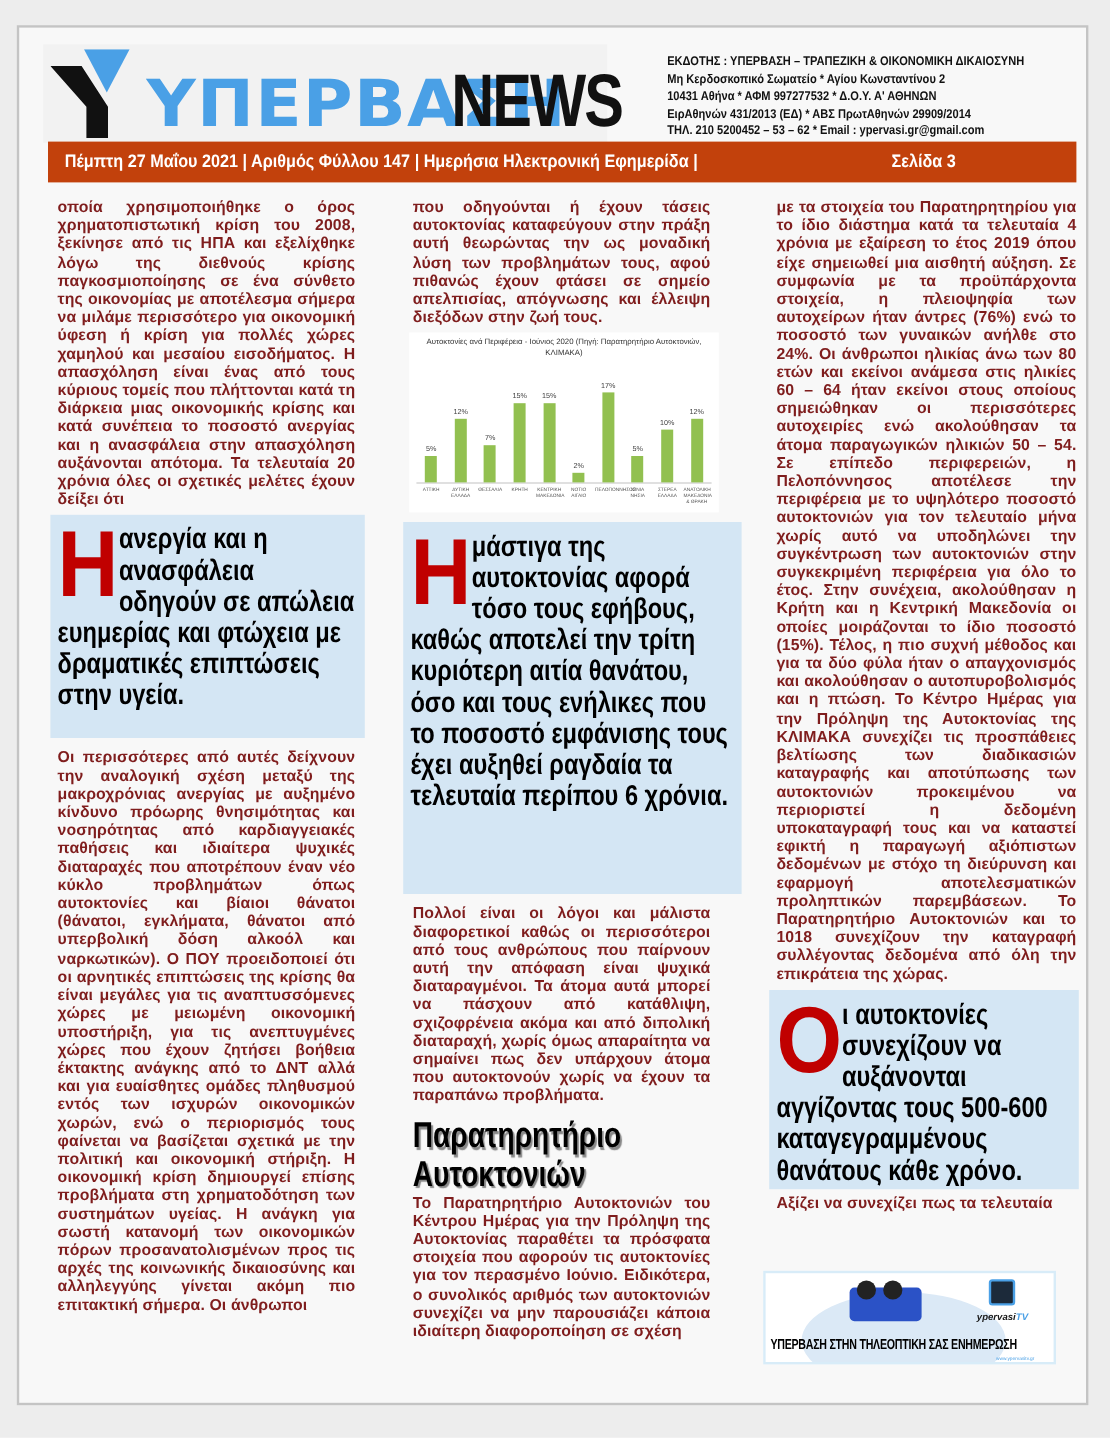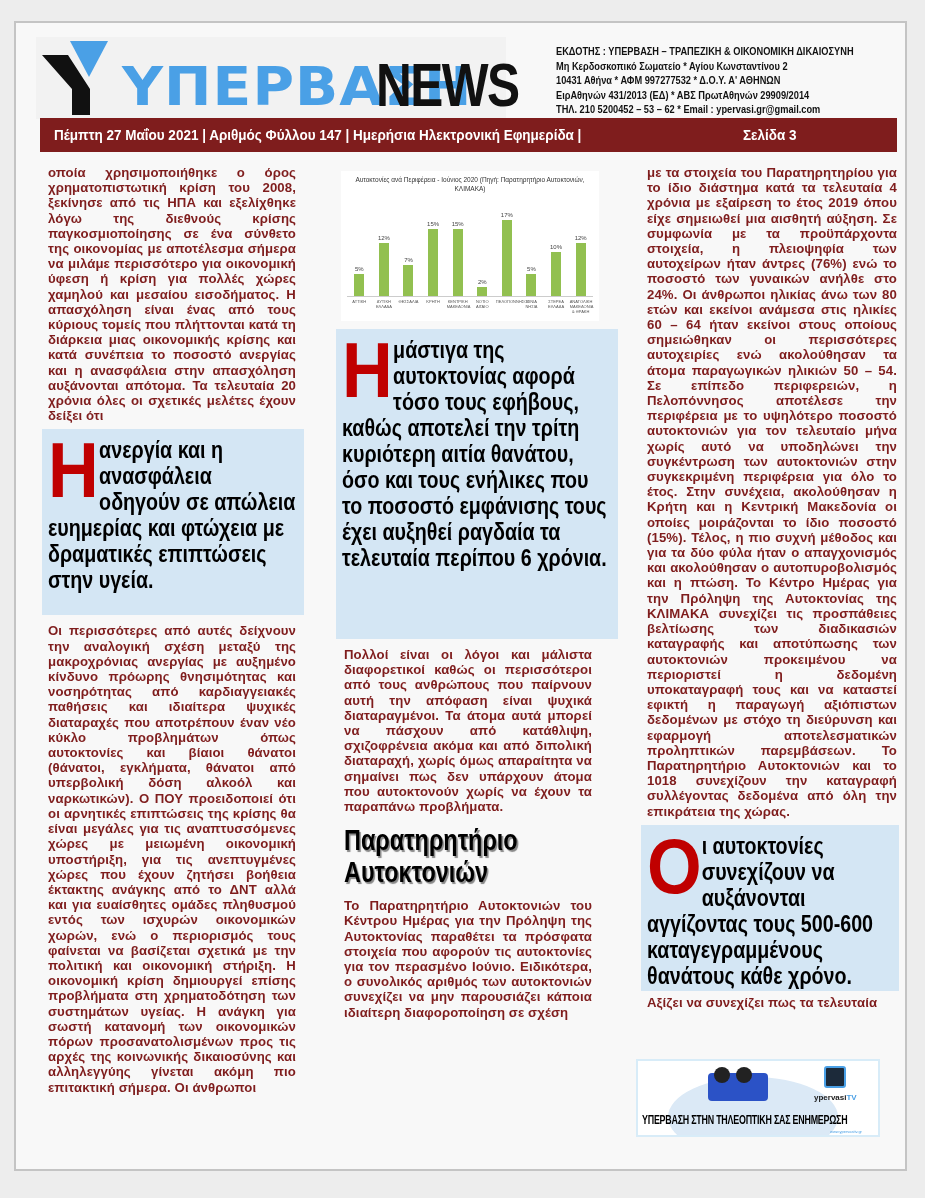--- a/index.html
+++ b/index.html
@@ -27,21 +27,21 @@
     position: absolute; left: 340px; top: 16px; font-family: "Liberation Sans", sans-serif;
     font-weight: bold; font-size: 62px; color: #111; line-height: 64px; letter-spacing: -2px;
     transform: scaleX(0.8); transform-origin: left;
   }
   .publisher {
     position: absolute; left: 540px; top: 21px; width: 340px; font-size: 10.5px; line-height: 14.5px;
     color: #111; transform: scaleX(0.88); transform-origin: left; font-weight: bold;
   }
   .publisher div { white-space: nowrap; }
   .banner {
-    position: absolute; left: 24px; top: 95px; width: 857px; height: 34px; background: #7f1d1d;
+    position: absolute; left: 24px; top: 95px; width: 857px; height: 34px; background: #c2410c;
     color: #fff; font-weight: bold; font-size: 15px; line-height: 34px;
   }
   .banner .left { position: absolute; left: 14px; white-space: nowrap; transform: scaleX(0.9); transform-origin: left; }
   .banner .right { position: absolute; left: 703px; white-space: nowrap; transform: scaleX(0.9); transform-origin: left;}
   .col { position: absolute; top: 142px; }
   .txt {
     font-size: 13.2px; line-height: 15.2px; color: #7f1d1d; text-align: justify; font-weight: bold;
     text-align-last: left; letter-spacing: 0.1px;
   }
   .pull {
@@ -77,21 +77,21 @@
   }
   .ad .cloud { position: absolute; left: 30px; top: 16px; width: 170px; height: 80px; border-radius: 50%; background: #dbe9f6; }
   .ad .cam { position: absolute; left: 70px; top: 12px; width: 60px; height: 28px; background: #2b52c6; border-radius: 4px; }
   .ad .reel1, .ad .reel2 { position: absolute; top: 6px; width: 16px; height: 16px; border-radius: 50%; background: #222; }
   .ad .reel1 { left: 76px; } .ad .reel2 { left: 98px; }
   .ad .tag {
     position: absolute; left: 4px; top: 52px; font-weight: bold; font-size: 12px; color: #000; white-space: nowrap;
     transform: scaleX(0.74); transform-origin: left; letter-spacing: -0.3px;
   }
   .ad .tvlogo { position: absolute; left: 186px; top: 5px; width: 22px; height: 22px; background: #1c2a3a; border-radius: 3px; border: 2px solid #4aa0e6; box-sizing: border-box; }
-  .ad .tvname { position: absolute; left: 176px; top: 32px; font-size: 8px; font-weight: bold; color: #1a1a1a; }
+  .ad .tvname { position: absolute; left: 176px; top: 32px; font-size: 8px; font-weight: bold; color: #1a1a1a; font-style: italic; }
   .ad .tvname span { color: #4aa0e6; }
   .ad .url { position: absolute; left: 192px; top: 68px; font-size: 4px; color: #4aa0e6; }
 </style>
 </head>
 <body>
 
 <div class="page">
 
   <div class="logo-area">
     <svg class="logo-y" viewBox="0 0 80 74">
@@ -118,20 +118,21 @@
   <div class="col" style="left:32px; width:248px;">
     <div class="txt">οποία χρησιμοποιήθηκε ο όρος χρηματοπιστωτική κρίση του 2008, ξεκίνησε από τις ΗΠΑ και εξελίχθηκε λόγω της διεθνούς κρίσης παγκοσμιοποίησης σε ένα σύνθετο της οικονομίας με αποτέλεσμα σήμερα να μιλάμε περισσότερο για οικονομική ύφεση ή κρίση για πολλές χώρες χαμηλού και μεσαίου εισοδήματος. Η απασχόληση είναι ένας από τους κύριους τομείς που πλήττονται κατά τη διάρκεια μιας οικονομικής κρίσης και κατά συνέπεια το ποσοστό ανεργίας και η ανασφάλεια στην απασχόληση αυξάνονται απότομα. Τα τελευταία 20 χρόνια όλες οι σχετικές μελέτες έχουν δείξει ότι</div>
     <div class="pull" style="margin:6px -6px 0 -6px; width:262px; height:186px;">
       <div class="drop-glyph">Η</div>
       <div class="pull-text">ανεργία και η ανασφάλεια οδηγούν σε απώλεια ευημερίας και φτώχεια με δραματικές επιπτώσεις στην υγεία.</div>
     </div>
     <div class="txt" style="margin-top:8px;">Οι περισσότερες από αυτές δείχνουν την αναλογική σχέση μεταξύ της μακροχρόνιας ανεργίας με αυξημένο κίνδυνο πρόωρης θνησιμότητας και νοσηρότητας από καρδιαγγειακές παθήσεις και ιδιαίτερα ψυχικές διαταραχές που αποτρέπουν έναν νέο κύκλο προβλημάτων όπως αυτοκτονίες και βίαιοι θάνατοι (θάνατοι, εγκλήματα, θάνατοι από υπερβολική δόση αλκοόλ και ναρκωτικών). Ο ΠΟΥ προειδοποιεί ότι οι αρνητικές επιπτώσεις της κρίσης θα είναι μεγάλες για τις αναπτυσσόμενες χώρες με μειωμένη οικονομική υποστήριξη, για τις ανεπτυγμένες χώρες που έχουν ζητήσει βοήθεια έκτακτης ανάγκης από το ΔΝΤ αλλά και για ευαίσθητες ομάδες πληθυσμού εντός των ισχυρών οικονομικών χωρών, ενώ ο περιορισμός τους φαίνεται να βασίζεται σχετικά με την πολιτική και οικονομική στήριξη. Η οικονομική κρίση δημιουργεί επίσης προβλήματα στη χρηματοδότηση των συστημάτων υγείας. Η ανάγκη για σωστή κατανομή των οικονομικών πόρων προσανατολισμένων προς τις αρχές της κοινωνικής δικαιοσύνης και αλληλεγγύης γίνεται ακόμη πιο επιτακτική σήμερα. Οι άνθρωποι</div>
   </div>
 
   <div class="col" style="left:328px; width:248px;">
+    <div class="txt">που οδηγούνται ή έχουν τάσεις αυτοκτονίας καταφεύγουν στην πράξη αυτή θεωρώντας την ως μοναδική λύση των προβλημάτων τους, αφού πιθανώς έχουν φτάσει σε σημείο απελπισίας, απόγνωσης και έλλειψη διεξόδων στην ζωή τους.</div>
     <div class="chart" style="margin:6px 0 0 -3px;">
       <div class="ctitle">Αυτοκτονίες ανά Περιφέρεια - Ιούνιος 2020 (Πηγή: Παρατηρητήριο Αυτοκτονιών, ΚΛΙΜΑΚΑ)</div>
       <div class="bars" id="bars">
           <div class="bar-wrap">
             <div class="bar-val">5%</div>
             <div class="bar" style="height: 22.2222px; background: rgb(146, 192, 80);"></div>
           </div>
           <div class="bar-wrap">
             <div class="bar-val">12%</div>
             <div class="bar" style="height: 53.3333px; background: rgb(146, 192, 80);"></div>
@@ -181,21 +182,21 @@
           <div class="xl">ΣΤΕΡΕΑ ΕΛΛΑΔΑ</div>
           <div class="xl">ΑΝΑΤΟΛΙΚΗ ΜΑΚΕΔΟΝΙΑ &amp; ΘΡΑΚΗ</div>
         </div>
     </div>
     <div class="pull" style="margin:8px -8px 0 -8px; width:282px; height:310px;">
       <div class="drop-glyph">Η</div>
       <div class="pull-text">μάστιγα της αυτοκτονίας αφορά τόσο τους εφήβους, καθώς αποτελεί την τρίτη κυριότερη αιτία θανάτου, όσο και τους ενήλικες που το ποσοστό εμφάνισης τους έχει αυξηθεί ραγδαία τα τελευταία περίπου 6 χρόνια.</div>
     </div>
     <div class="txt" style="margin-top:8px;">Πολλοί είναι οι λόγοι και μάλιστα διαφορετικοί καθώς οι περισσότεροι από τους ανθρώπους που παίρνουν αυτή την απόφαση είναι ψυχικά διαταραγμένοι. Τα άτομα αυτά μπορεί να πάσχουν από κατάθλιψη, σχιζοφρένεια ακόμα και από διπολική διαταραχή, χωρίς όμως απαραίτητα να σημαίνει πως δεν υπάρχουν άτομα που αυτοκτονούν χωρίς να έχουν τα παραπάνω προβλήματα.</div>
     <div class="heading2" style="margin-top:10px;">Παρατηρητήριο Αυτοκτονιών</div>
-    <div class="txt" style="margin-top:10px;">Το Παρατηρητήριο Αυτοκτονιών του Κέντρου Ημέρας για την Πρόληψη της Αυτοκτονίας παραθέτει τα πρόσφατα στοιχεία που αφορούν τις αυτοκτονίες για τον περασμένο Ιούνιο. Ειδικότερα, ο συνολικός αριθμός των αυτοκτονιών συνεχίζει να μην παρουσιάζει κάποια ιδιαίτερη διαφοροποίηση σε σχέση</div>
+    <div class="txt" style="">Το Παρατηρητήριο Αυτοκτονιών του Κέντρου Ημέρας για την Πρόληψη της Αυτοκτονίας παραθέτει τα πρόσφατα στοιχεία που αφορούν τις αυτοκτονίες για τον περασμένο Ιούνιο. Ειδικότερα, ο συνολικός αριθμός των αυτοκτονιών συνεχίζει να μην παρουσιάζει κάποια ιδιαίτερη διαφοροποίηση σε σχέση</div>
   </div>
 
   <div class="col" style="left:631px; width:250px;">
     <div class="txt">με τα στοιχεία του Παρατηρητηρίου για το ίδιο διάστημα κατά τα τελευταία 4 χρόνια με εξαίρεση το έτος 2019 όπου είχε σημειωθεί μια αισθητή αύξηση. Σε συμφωνία με τα προϋπάρχοντα στοιχεία, η πλειοψηφία των αυτοχείρων ήταν άντρες (76%) ενώ το ποσοστό των γυναικών ανήλθε στο 24%. Οι άνθρωποι ηλικίας άνω των 80 ετών και εκείνοι ανάμεσα στις ηλικίες 60 – 64 ήταν εκείνοι στους οποίους σημειώθηκαν οι περισσότερες αυτοχειρίες ενώ ακολούθησαν τα άτομα παραγωγικών ηλικιών 50 – 54. Σε επίπεδο περιφερειών, η Πελοπόννησος αποτέλεσε την περιφέρεια με το υψηλότερο ποσοστό αυτοκτονιών για τον τελευταίο μήνα χωρίς αυτό να υποδηλώνει την συγκέντρωση των αυτοκτονιών στην συγκεκριμένη περιφέρεια για όλο το έτος. Στην συνέχεια, ακολούθησαν η Κρήτη και η Κεντρική Μακεδονία οι οποίες μοιράζονται το ίδιο ποσοστό (15%). Τέλος, η πιο συχνή μέθοδος και για τα δύο φύλα ήταν ο απαγχονισμός και ακολούθησαν ο αυτοπυροβολισμός και η πτώση. Το Κέντρο Ημέρας για την Πρόληψη της Αυτοκτονίας της ΚΛΙΜΑΚΑ συνεχίζει τις προσπάθειες βελτίωσης των διαδικασιών καταγραφής και αποτύπωσης των αυτοκτονιών προκειμένου να περιοριστεί η δεδομένη υποκαταγραφή τους και να καταστεί εφικτή η παραγωγή αξιόπιστων δεδομένων με στόχο τη διεύρυνση και εφαρμογή αποτελεσματικών προληπτικών παρεμβάσεων. Το Παρατηρητήριο Αυτοκτονιών και το 1018 συνεχίζουν την καταγραφή συλλέγοντας δεδομένα από όλη την επικράτεια της χώρας.</div>
     <div class="pull" style="margin:6px -6px 0 -6px; width:258px; height:166px;">
       <div class="drop-glyph">Ο</div>
       <div class="pull-text">ι αυτοκτονίες συνεχίζουν να αυξάνονται αγγίζοντας τους 500-600 καταγεγραμμένους θανάτους κάθε χρόνο.</div>
     </div>
     <div class="txt" style="margin-top:4px;">Αξίζει να συνεχίζει πως τα τελευταία</div>
   </div>

